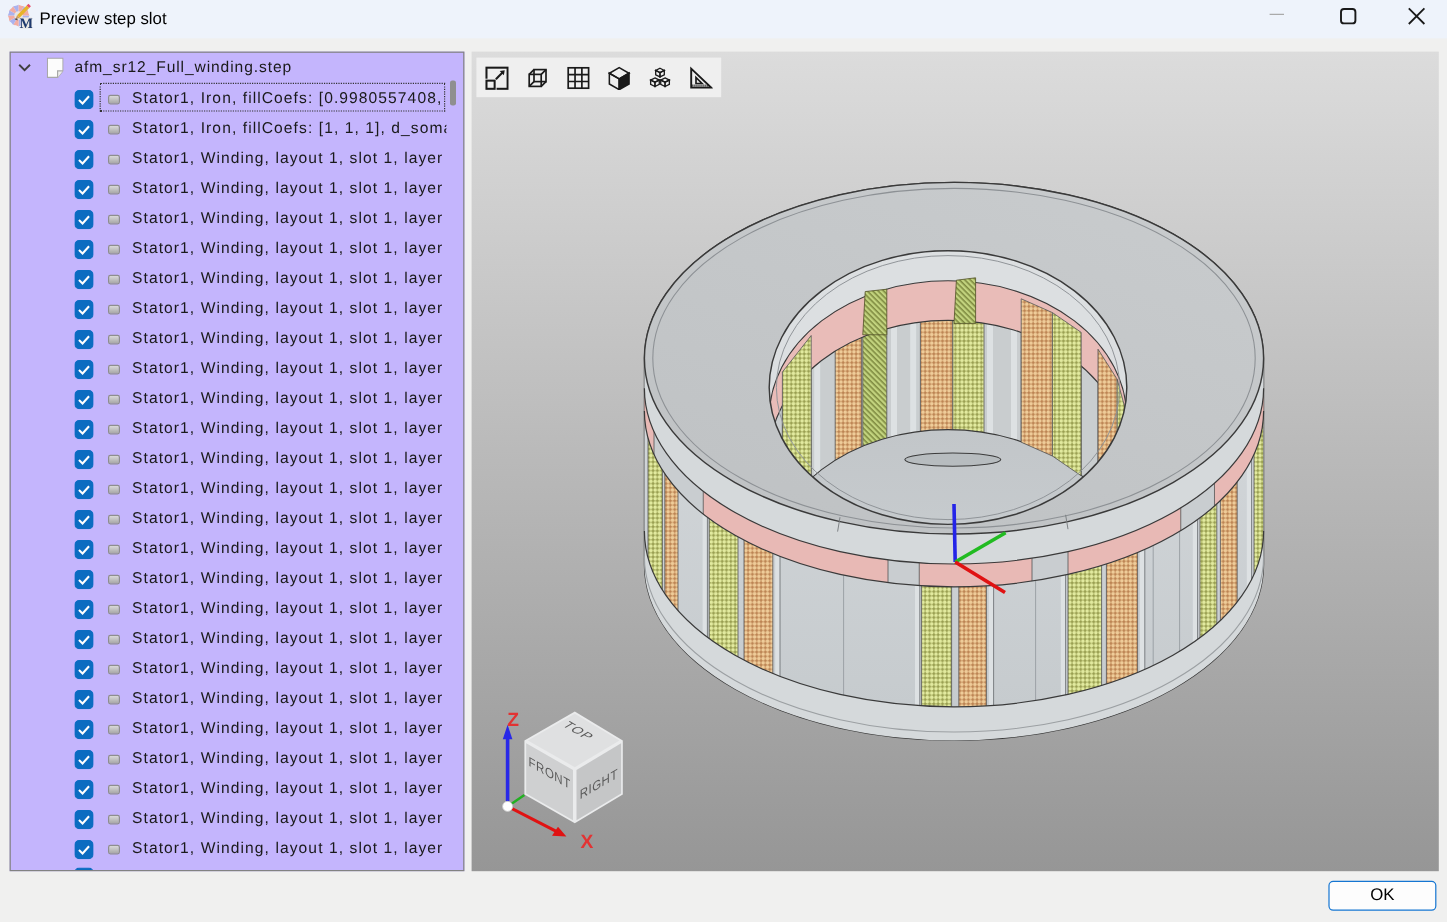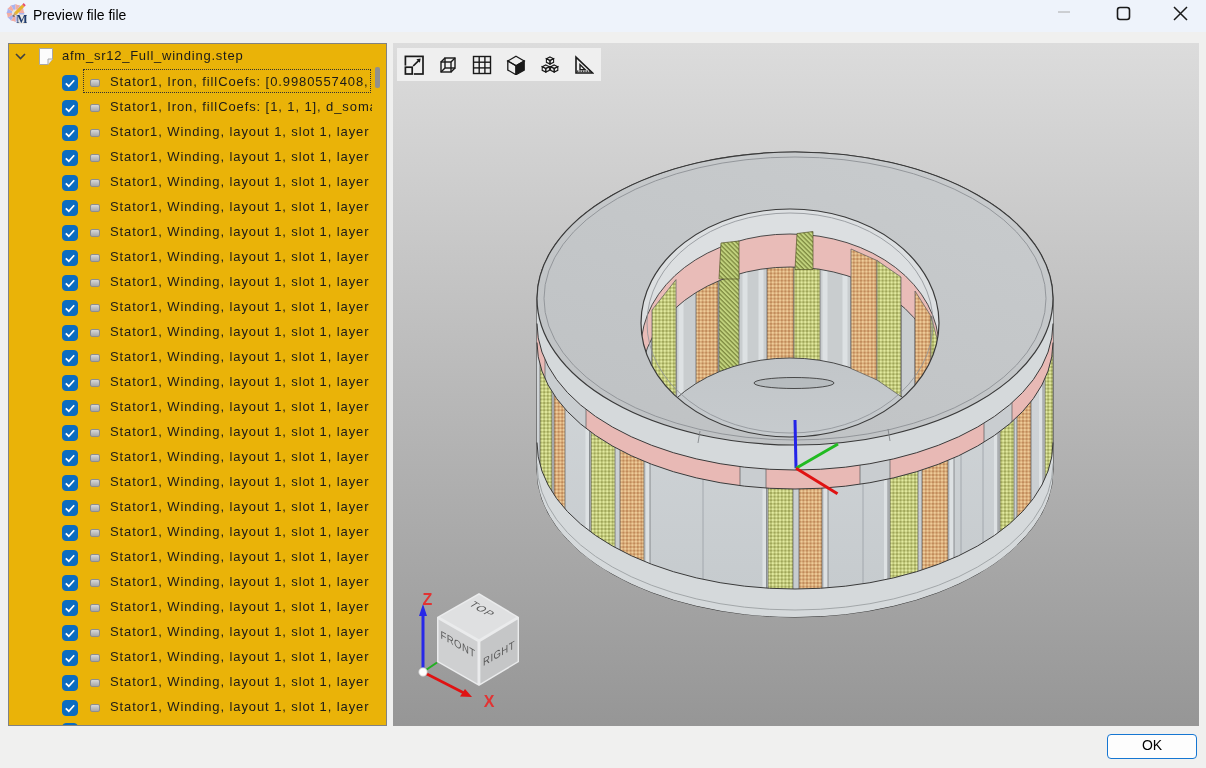--- a/index.html
+++ b/index.html
@@ -2,21 +2,21 @@
 <html><head>
 <meta charset="utf-8">
 <style>
 * { margin:0; padding:0; box-sizing:border-box; }
 html,body { width:1206px; height:768px; overflow:hidden; background:#f0f0ef; font-family:"Liberation Sans", sans-serif; }
 #titlebar { position:absolute; left:0; top:0; width:1206px; height:32px; background:#eef3fb; }
 #appicon { position:absolute; left:6px; top:3px; }
 #title { position:absolute; left:33px; top:7px; font-size:14px; color:#000; }
 .tbtn { position:absolute; top:0; height:32px; width:47px; }
 #btnmin { left:1040px; } #btnmax { left:1100px; } #btnclose { left:1157px; }
-#tree { position:absolute; left:8px; top:43px; width:379px; height:683px; background:#eab308; border:1px solid #828282; overflow:hidden; }
+#tree { position:absolute; left:8px; top:43px; width:379px; height:683px; background:#c4b5fd; border:1px solid #828282; overflow:hidden; }
 .row { position:absolute; left:0; height:25px; width:363px; overflow:hidden; }
 .rowtext { position:absolute; left:101px; top:4px; font-size:13px; letter-spacing:0.9px; color:#1a1a1a; white-space:nowrap; }
 .cb { position:absolute; left:53px; }
 .sq { position:absolute; left:81px; top:9px; width:10px; height:8px; border-radius:2px; border:1px solid #8e8e8e; background:linear-gradient(#d8d8d8,#a8a8a8); }
 #focusrect { position:absolute; left:74px; top:25px; width:288px; height:24px; border:1px dotted #333; }
 #thumb { position:absolute; left:366px; top:23px; width:5px; height:21px; background:#8f8f8f; border-radius:2px; }
 #viewport { position:absolute; left:393px; top:43px; width:806px; height:683px; background:linear-gradient(#dcdcdc,#969696); }
 #toolbar { position:absolute; left:4px; top:5px; width:204px; height:33px; background:#efefef; }
 .ticon { position:absolute; top:7px; }
 #okbtn { position:absolute; left:1107px; top:734px; width:90px; height:25px; background:#fdfdfd; border:1.5px solid #1576d2; border-radius:4px; font-size:14px; color:#000; text-align:center; line-height:21px; }
@@ -41,21 +41,21 @@
         </g>
         <circle cx="9.5" cy="10" r="3.6" fill="#e8e6e2"></circle>
         <path d="M 6.2 12.8 A 4.2 4.2 0 0 0 9 13.8 L 8 12 Z" fill="#555"></path>
         <polygon points="16.25,1.52 18.35,3.68 10.35,11.78 8.25,9.62" fill="#e8b32a"></polygon>
         <polygon points="17.68,0.12 19.78,2.28 18.35,3.68 16.25,1.52" fill="#e8506e"></polygon>
         <polygon points="8.25,9.62 10.35,11.78 6.6,13.4" fill="#caa06a"></polygon>
         <polygon points="7.6,12.2 6.6,13.4 8.3,12.95" fill="#3a3a3a"></polygon>
         <rect x="11.2" y="11.5" width="9.5" height="9.5" fill="#e9e7e3"></rect>
         <text x="16" y="20.3" text-anchor="middle" font-family="Liberation Serif" font-weight="bold" font-size="12" fill="#1e3a6e">M</text>
       </svg></span>
-  <span id="title">Preview file file</span>
+  <span id="title">Preview step slot</span>
   <span class="tbtn" id="btnmin"><svg width="47" height="32" viewBox="0 0 47 32">
         <line x1="18" y1="12" x2="30" y2="12" stroke="#aaa" stroke-width="1"></line>
       </svg></span>
   <span class="tbtn" id="btnmax"><svg width="47" height="32" viewBox="0 0 47 32">
         <rect x="17.5" y="7.5" width="12" height="12" rx="2.5" fill="none" stroke="#1a1a1a" stroke-width="1.6"></rect>
       </svg></span>
   <span class="tbtn" id="btnclose"><svg width="47" height="32" viewBox="0 0 47 32">
         <path d="M 17 7 L 30 20 M 30 7 L 17 20" stroke="#1a1a1a" stroke-width="1.5"></path>
       </svg></span>
 </div>

